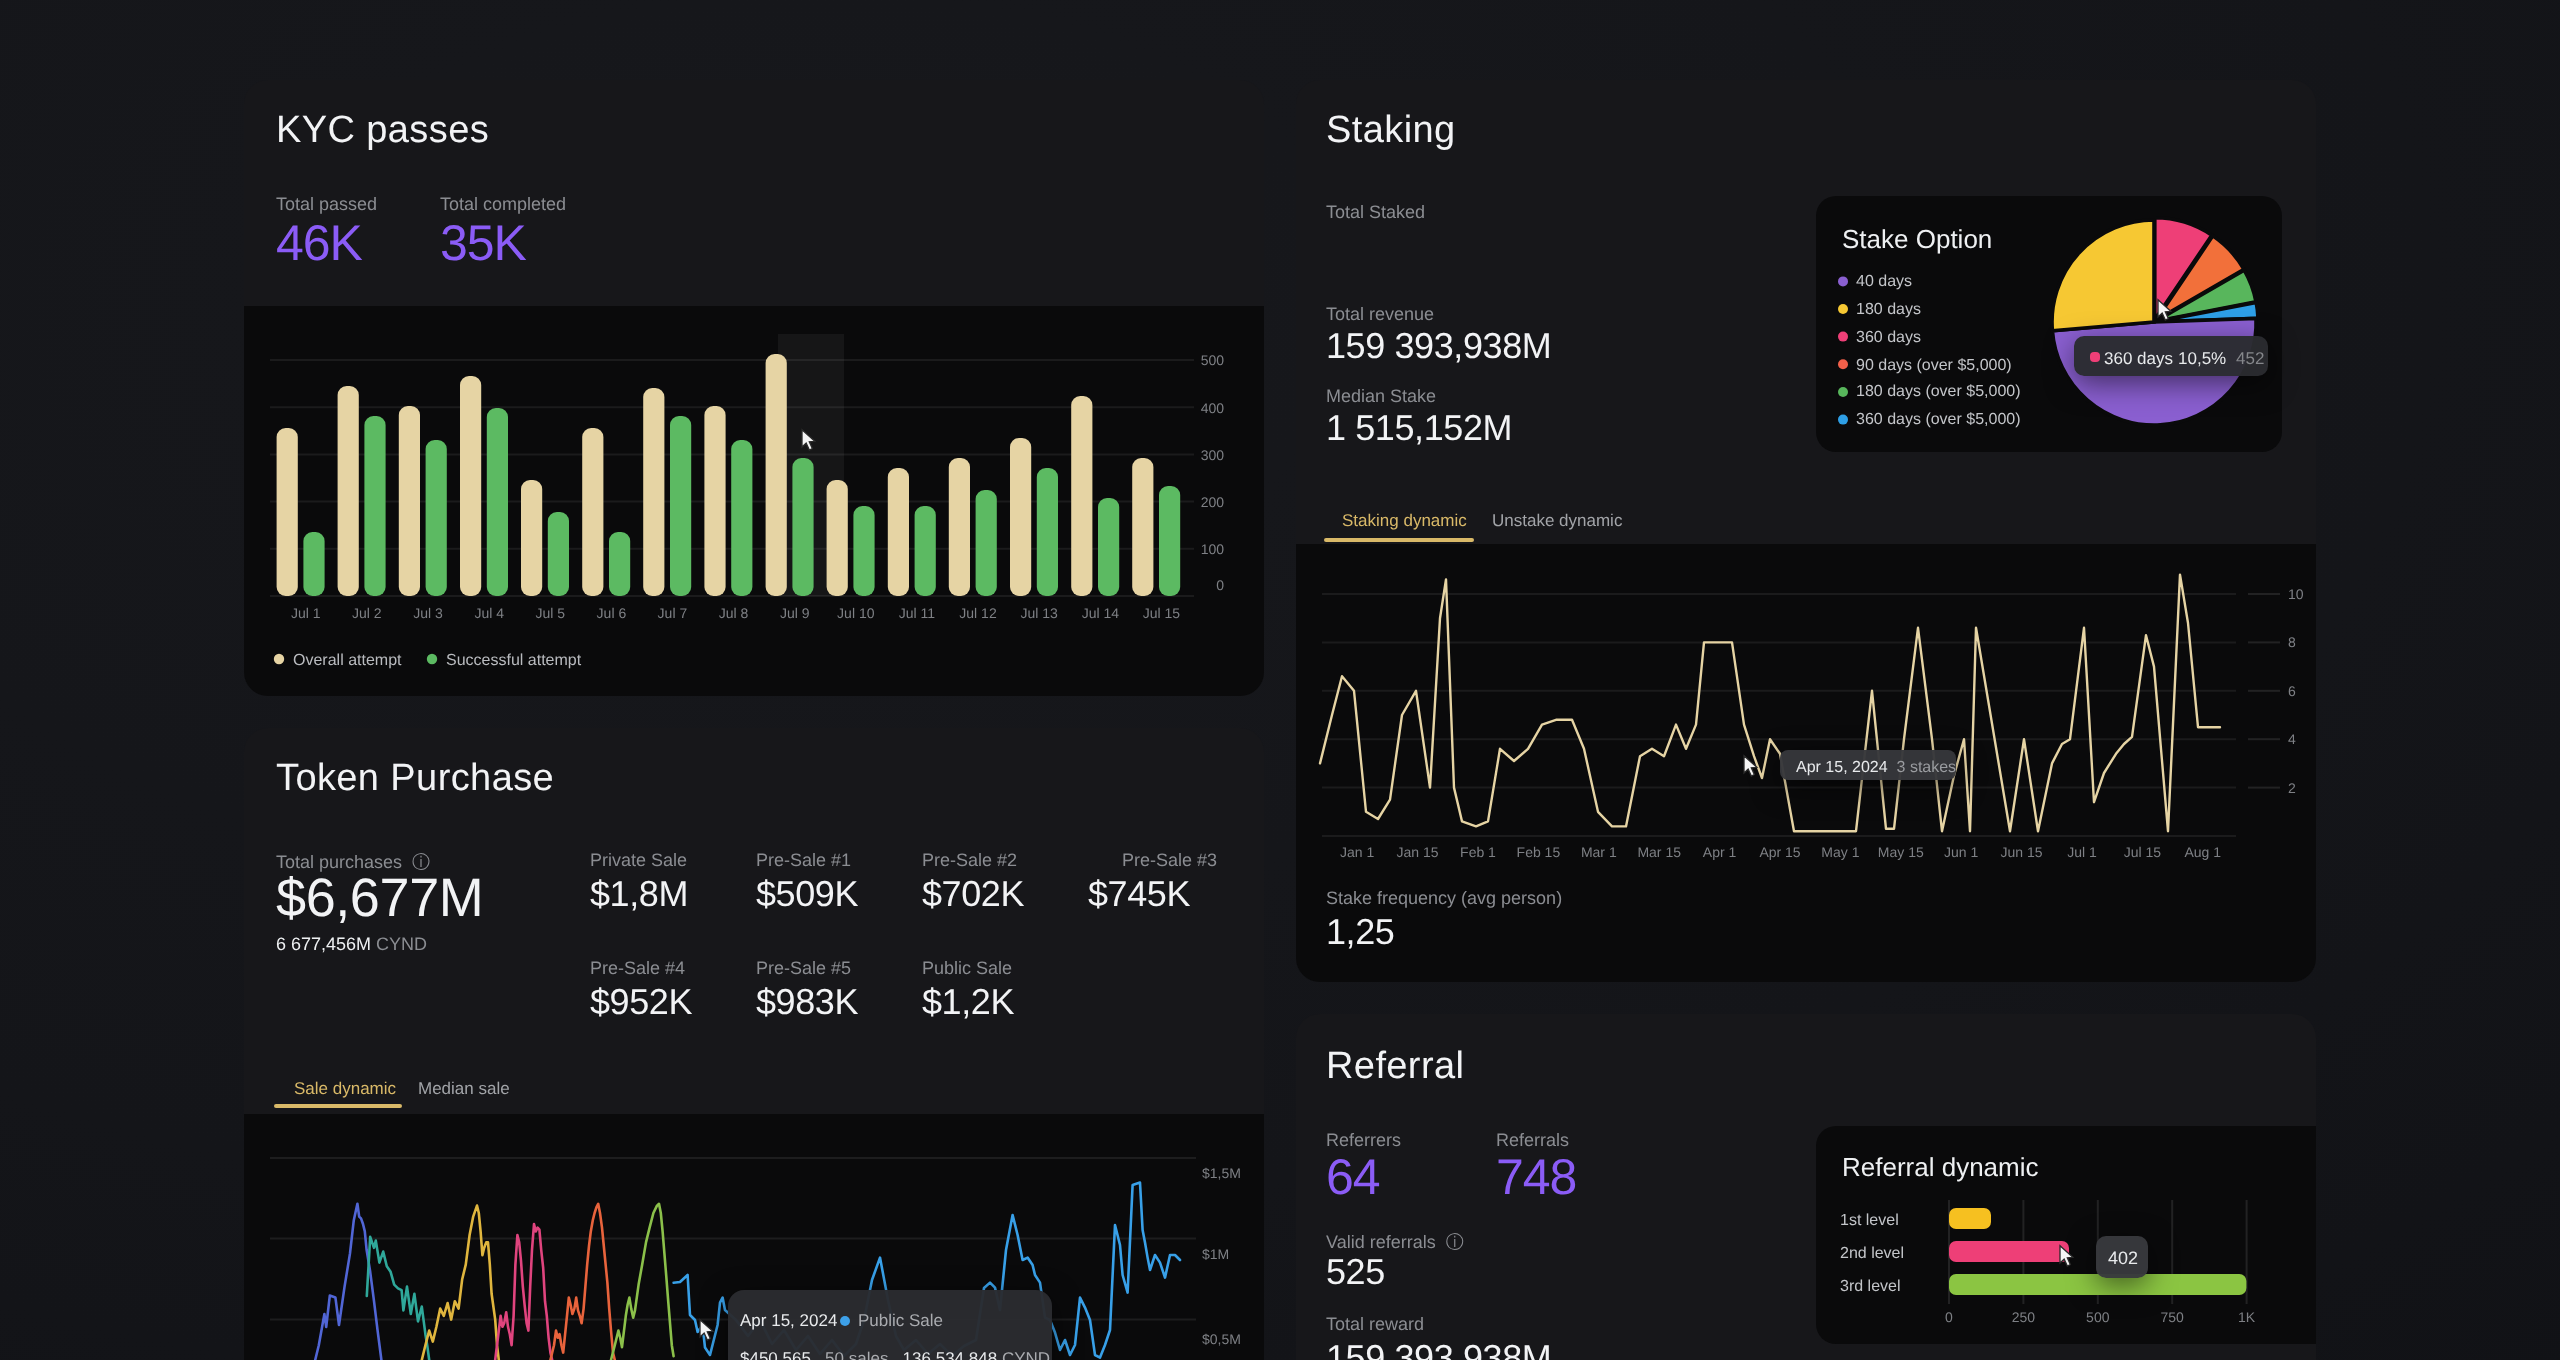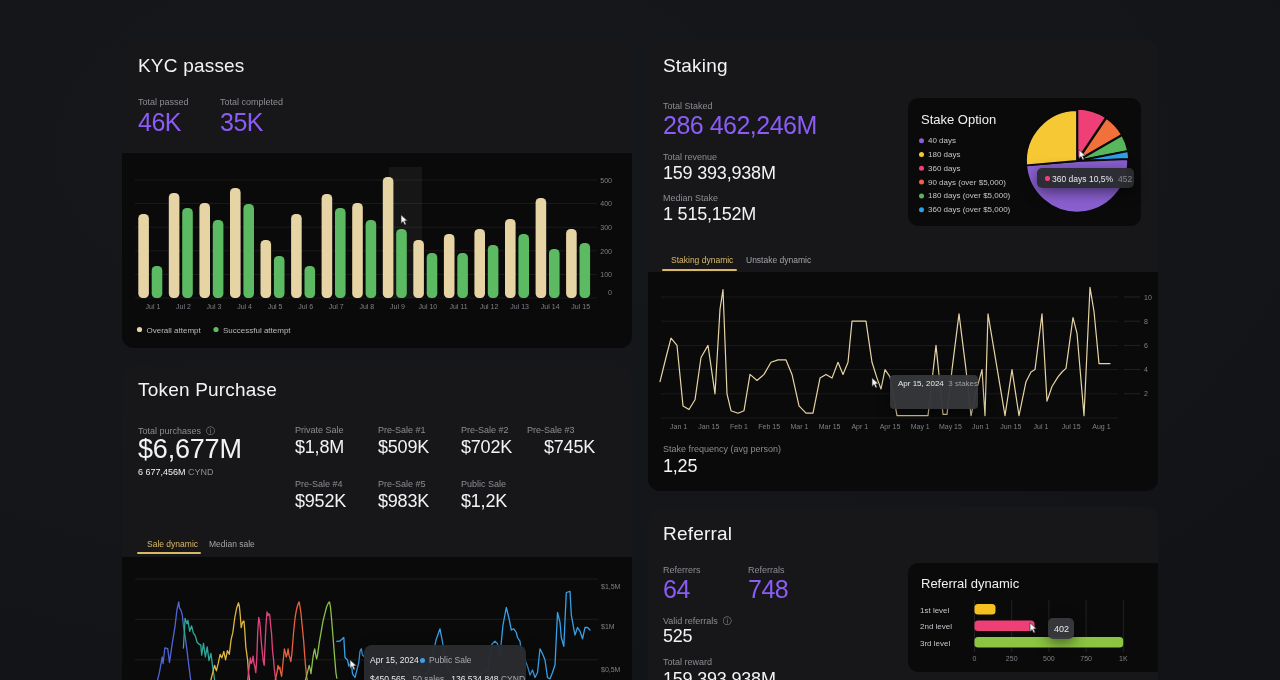--- a/index.html
+++ b/index.html
@@ -99,21 +99,21 @@
   <div class="t lab" style="left:16px;top:61px">Total purchases &nbsp;ⓘ</div>
   <div class="t" style="left:16px;top:70px;font-size:27px;color:#f2f3f5;letter-spacing:-0.2px">$6,677M</div>
   <div class="t" style="left:16px;top:103px;font-size:9px;color:#eef0f2">6 677,456M <span style="color:#8b8d92">CYND</span></div>
 
   <div class="t lab" style="left:173px;top:61px">Private Sale</div>
   <div class="t mid" style="left:173px;top:73px">$1,8M</div>
   <div class="t lab" style="left:256px;top:61px">Pre-Sale #1</div>
   <div class="t mid" style="left:256px;top:73px">$509K</div>
   <div class="t lab" style="left:339px;top:61px">Pre-Sale #2</div>
   <div class="t mid" style="left:339px;top:73px">$702K</div>
-  <div class="t lab" style="left:405px;top:61px">Pre-Sale #3</div>
+  <div class="t lab" style="left:439px;top:61px">Pre-Sale #3</div>
   <div class="t mid" style="left:422px;top:73px">$745K</div>
 
   <div class="t lab" style="left:173px;top:115px">Pre-Sale #4</div>
   <div class="t mid" style="left:173px;top:127px">$952K</div>
   <div class="t lab" style="left:256px;top:115px">Pre-Sale #5</div>
   <div class="t mid" style="left:256px;top:127px">$983K</div>
   <div class="t lab" style="left:339px;top:115px">Public Sale</div>
   <div class="t mid" style="left:339px;top:127px">$1,2K</div>
 
   <div class="t tab-on" style="left:25px;top:175px">Sale dynamic</div>
@@ -139,21 +139,20 @@
     <div class="t" style="left:6px;top:10px;font-size:8.5px;color:#e8eaec">Apr 15, 2024</div>
     <div style="position:absolute;left:56px;top:12.5px;width:5px;height:5px;border-radius:50%;background:#3da0e8"></div>
     <div class="t" style="left:65px;top:10px;font-size:8.5px;color:#a9abaf">Public Sale</div>
     <div class="t" style="left:6px;top:29px;font-size:8.5px;color:#e8eaec">$450,565 &nbsp;&nbsp;<span style="color:#a9abaf">50 sales</span> &nbsp;&nbsp;136 534,848 <span style="color:#a9abaf">CYND</span></div>
   </div>
 </div>
 
 <div class="card" style="left:648px;top:40px;width:510px;height:451px">
   <div class="t title" style="left:15px;top:15px">Staking</div>
   <div class="t lab" style="left:15px;top:61px">Total Staked</div>
-  <div class="t big" style="left:15px;top:71px">286 462,246M</div>
   <div class="t lab" style="left:15px;top:112px">Total revenue</div>
   <div class="t mid" style="left:15px;top:123px">159 393,938M</div>
   <div class="t lab" style="left:15px;top:153px">Median Stake</div>
   <div class="t mid" style="left:15px;top:164px">1 515,152M</div>
 
   <div class="panel" style="left:260px;top:58px;width:233px;height:128px">
     <div class="t ptitle" style="left:13px;top:14px">Stake Option</div>
     <svg style="position:absolute;left:0;top:0" width="233" height="128" viewBox="0 0 233 128">
       <circle cx="13.5" cy="42.7" r="2.5" fill="#8a5fd0"></circle>
       <circle cx="13.5" cy="56.5" r="2.5" fill="#f6c833"></circle>
@@ -215,21 +214,21 @@
       <text x="423.2" y="156.5" font-size="7" fill="#7e8085" text-anchor="middle">Jul 15</text>
       <text x="453.4" y="156.5" font-size="7" fill="#7e8085" text-anchor="middle">Aug 1</text>
 <text x="496" y="124.3" font-size="7" fill="#7e8085">2</text>
       <text x="496" y="100.1" font-size="7" fill="#7e8085">4</text>
       <text x="496" y="75.9" font-size="7" fill="#7e8085">6</text>
       <text x="496" y="51.7" font-size="7" fill="#7e8085">8</text>
       <text x="496" y="27.5" font-size="7" fill="#7e8085">10</text>
 </svg>
   <div class="t lab" style="left:15px;top:404px">Stake frequency (avg person)</div>
   <div class="t mid" style="left:15px;top:416px">1,25</div>
-  <div class="tip" style="left:242px;top:335px;width:88px;height:34px;border-radius:4px;background:rgba(54,55,59,0.97)">
+  <div class="tip" style="left:242px;top:335px;width:88px;height:15px;border-radius:4px;background:rgba(54,55,59,0.97)">
     <div class="t" style="left:8px;top:4px;font-size:8px;color:#e8eaec">Apr 15, 2024 &nbsp;<span style="color:#9a9ca0">3 stakes</span></div>
   </div>
 </div>
 
 <div class="card" style="left:648px;top:507px;width:510px;height:240px">
   <div class="t title" style="left:15px;top:16px">Referral</div>
   <div class="t lab" style="left:15px;top:58px">Referrers</div>
   <div class="t big" style="left:15px;top:68px">64</div>
   <div class="t lab" style="left:100px;top:58px">Referrals</div>
   <div class="t big" style="left:100px;top:68px">748</div>

